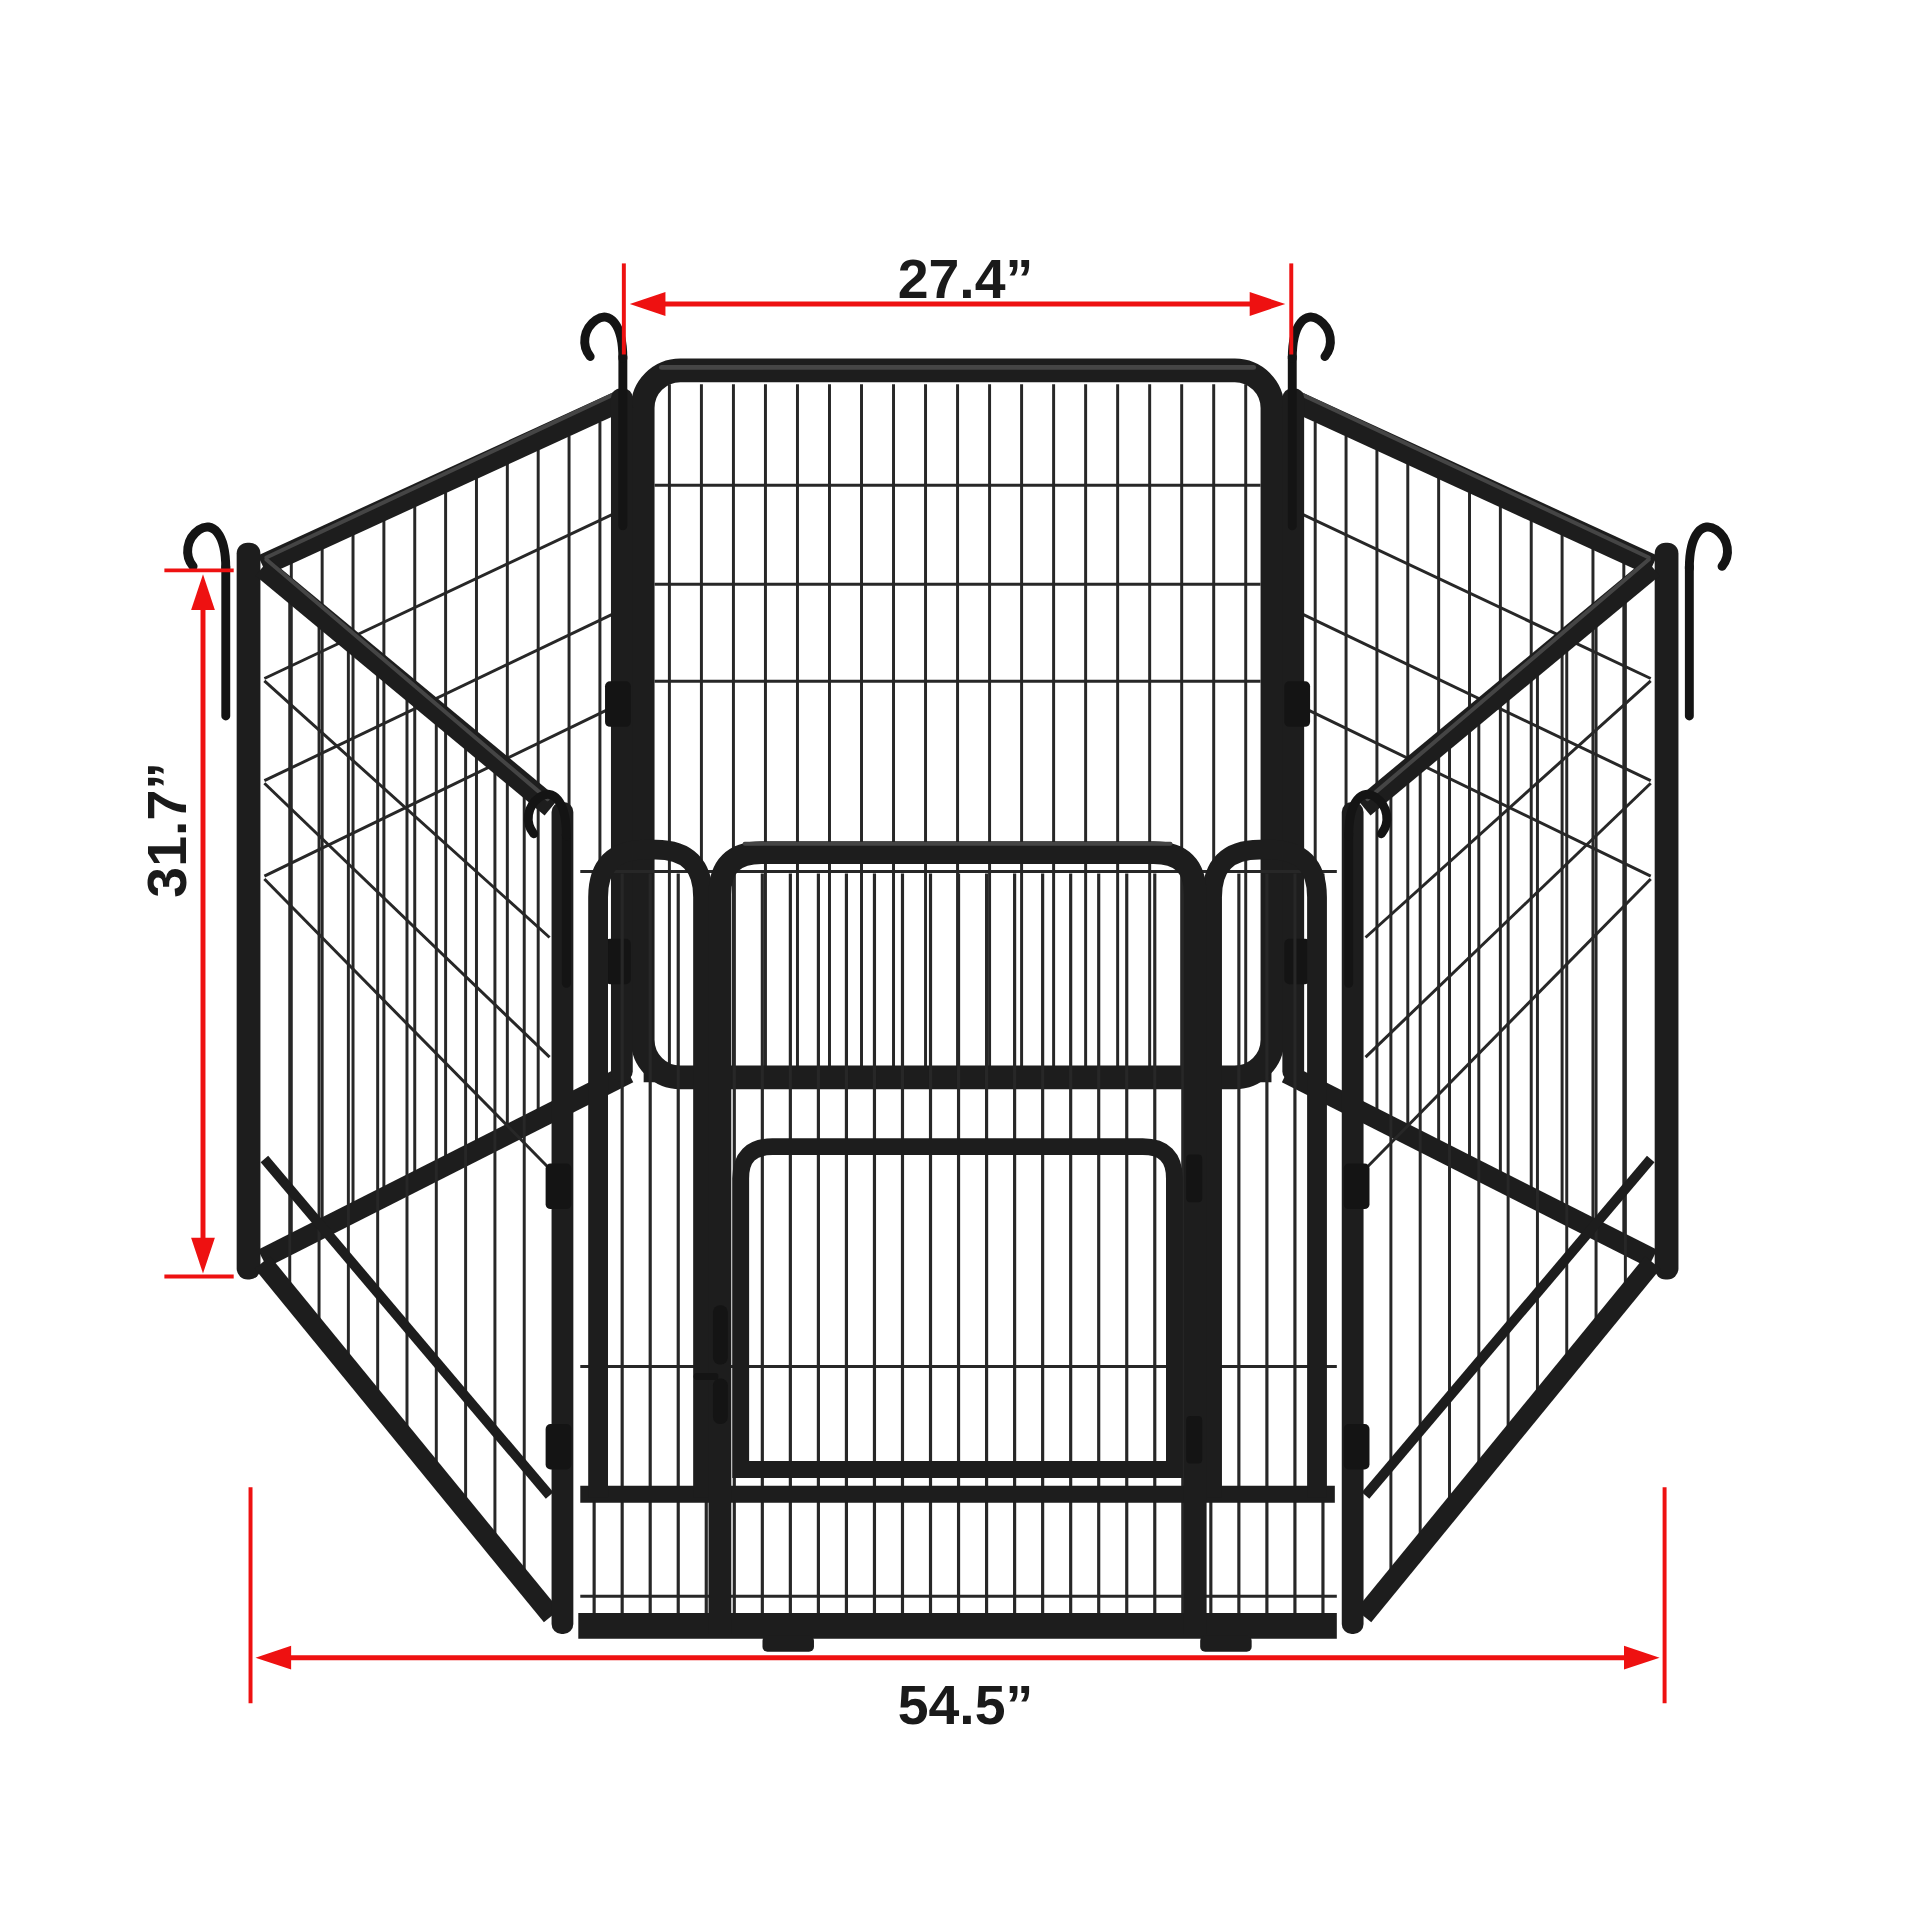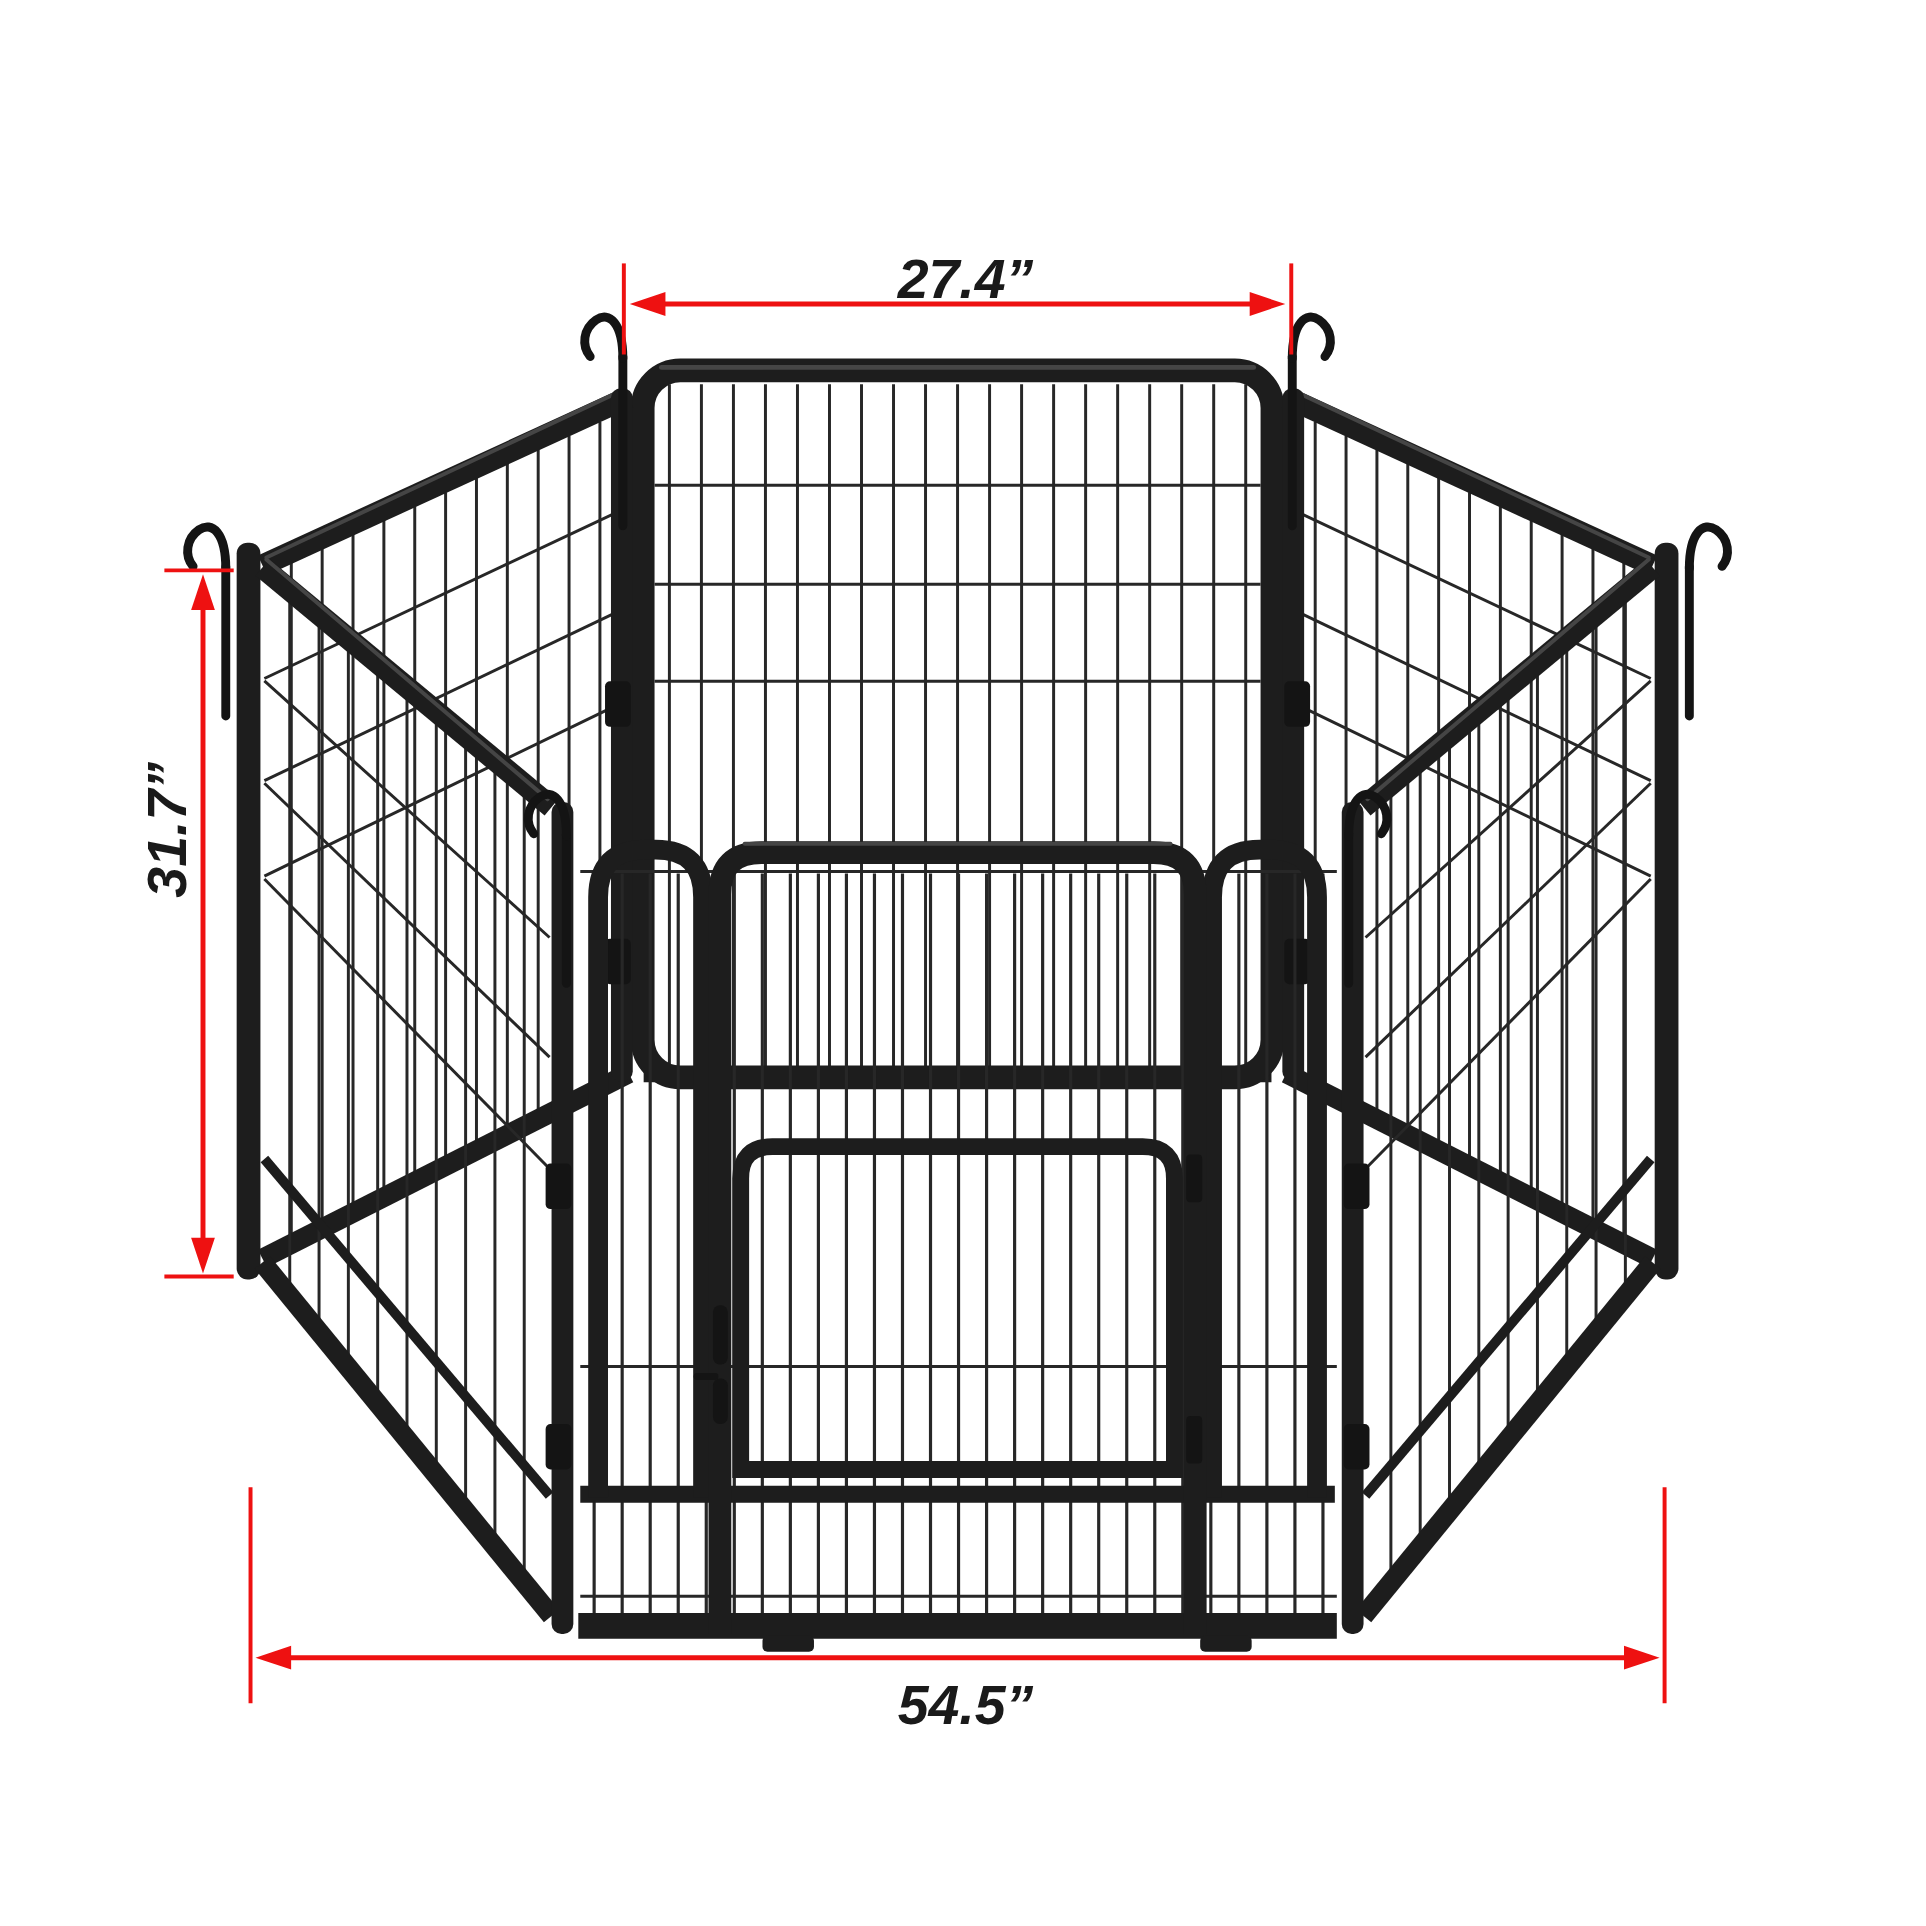--- a/index.html
+++ b/index.html
@@ -1,17 +1,17 @@
 <!DOCTYPE html>
 <html><head>
 <meta charset="utf-8">
 <style>
   html,body{margin:0;padding:0;background:#ffffff;}
   .stage{position:relative;width:1927px;height:1927px;background:#ffffff;overflow:hidden;
-         font-family:"Liberation Sans", sans-serif;font-style:italic;}
+         font-family:"Liberation Sans", sans-serif;}
   svg{display:block;}
   .dim-label{font-family:"Liberation Sans","DejaVu Sans",sans-serif;
              font-weight:bold;font-size:56px;}
 </style>
 </head>
 <body>
 
 <div class="stage">
   <svg id="scene" viewBox="0 0 1946 1946" width="1927" height="1927" xmlns="http://www.w3.org/2000/svg">
 

